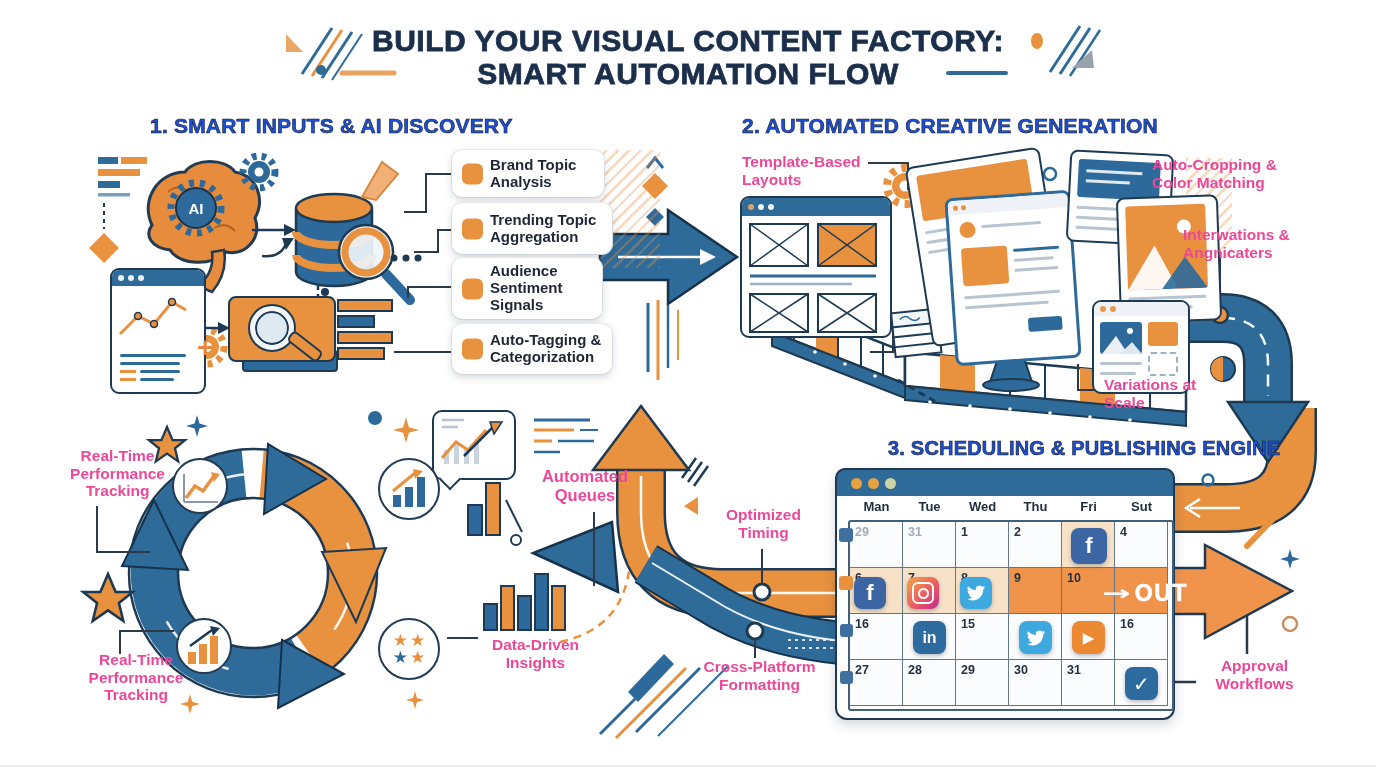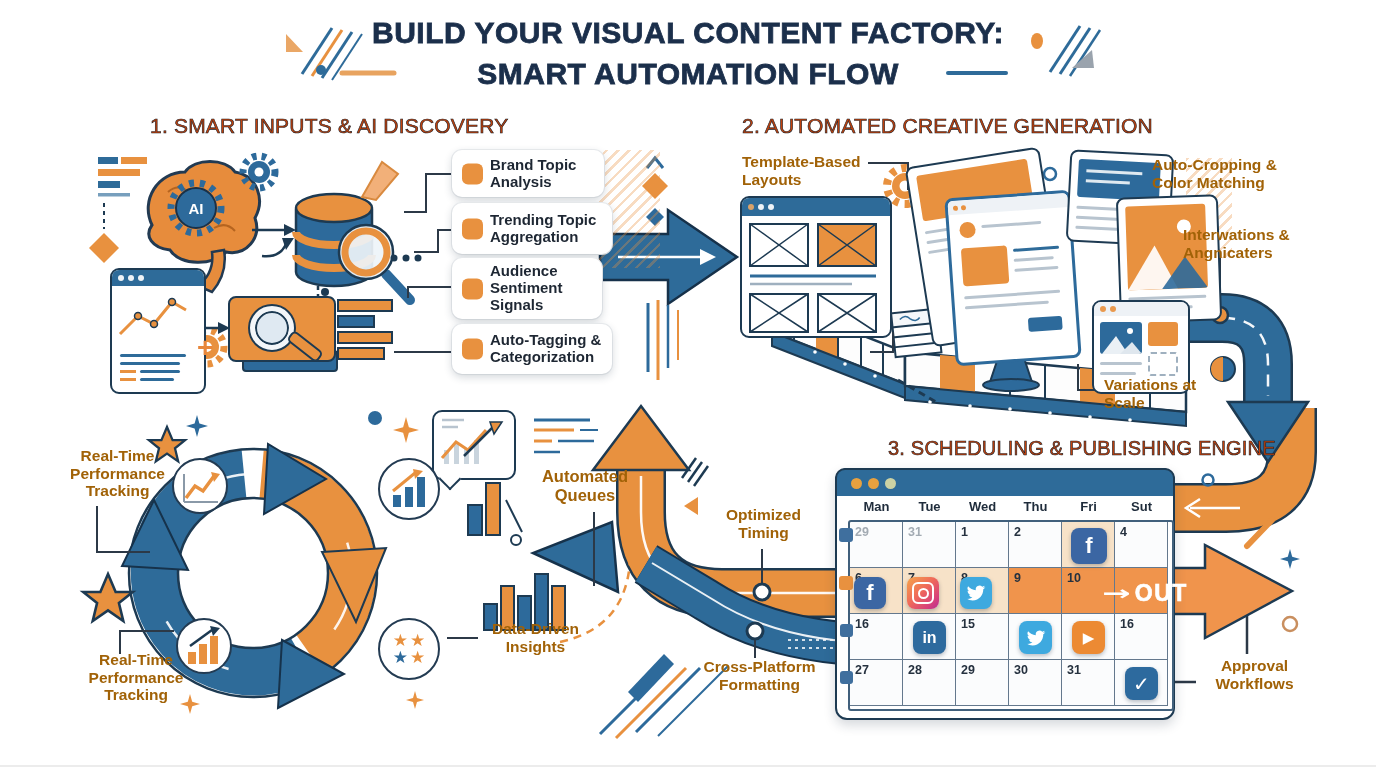--- a/index.html
+++ b/index.html
@@ -3,23 +3,23 @@
 <meta charset="utf-8">
 <style>
   html,body{margin:0;padding:0;background:#fff}
   .canvas{position:relative;width:1376px;height:768px;background:#ffffff;overflow:hidden;
           font-family:"Liberation Sans",sans-serif;}
   .abs{position:absolute}
   svg.deco{position:absolute;left:0;top:0;z-index:1}
   .z2{z-index:2}.z4{z-index:4}
   .title{position:absolute;width:1376px;text-align:center;font-weight:700;color:#1b2f4b;
          font-size:30px;letter-spacing:.5px;-webkit-text-stroke:.8px #1b2f4b;z-index:5}
-  .hdr{position:absolute;font-weight:400;color:#c2410c;font-size:21px;letter-spacing:.2px;
+  .hdr{position:absolute;font-weight:700;color:#1d4ed8;font-size:21px;letter-spacing:.2px;
        -webkit-text-stroke:.6px #171c23;z-index:5;white-space:nowrap}
-  .lbl{position:absolute;font-weight:700;color:#a16207;line-height:1.13;font-size:15.5px;z-index:5}
+  .lbl{position:absolute;font-weight:700;color:#ec4899;line-height:1.13;font-size:15.5px;z-index:5}
   .ctr{text-align:center}
   .card{position:absolute;background:#fff;border-radius:10px;z-index:2;
         box-shadow:0 3px 8px rgba(30,50,70,.20),0 0 0 1px #eef0f2;
         display:flex;align-items:center;padding:6px 8px 6px 38px;font-weight:700;color:#1e2733;
         font-size:15px;line-height:1.12;box-sizing:border-box}
   .card .blt{position:absolute;left:10px;top:50%;transform:translateY(-50%);
              width:21px;height:21px;border-radius:6px;background:#e8913f}
   .hatch{position:absolute;z-index:1;
     background:repeating-linear-gradient(135deg,rgba(233,145,63,.32) 0 2.5px,transparent 2.5px 8px)}
   .win{position:absolute;background:#fff;border:2.5px solid #1d3a52;border-radius:9px;overflow:hidden;z-index:2}
@@ -360,21 +360,21 @@
   <g>
     <polygon points="698,497 698,515 684,506" fill="#e8913f"></polygon>
     <polygon points="1212,596 1244,588 1230,622" fill="#e8913f" stroke="#1d3a52" stroke-width="2"></polygon>
   </g>
   <g>
     <circle cx="1223" cy="369" r="12" fill="#2d6a9b" stroke="#1d3a52" stroke-width="2"></circle>
     <path d="M1223,357 A12 12 0 0 0 1223,381 Z" fill="#e8913f"></path>
   </g>
 </svg>
 
-<div class="title" style="top:16px">BUILD YOUR VISUAL CONTENT FACTORY:</div>
+<div class="title" style="top:24px">BUILD YOUR VISUAL CONTENT FACTORY:</div>
 <div class="title" style="top:57px">SMART AUTOMATION FLOW</div>
 
 <div class="hdr" style="left:150px;top:114px">1. SMART INPUTS &amp; AI DISCOVERY</div>
 <div class="hdr" style="left:742px;top:114px">2. AUTOMATED CREATIVE GENERATION</div>
 <div class="hdr" style="left:888px;top:437px;font-size:20px">3. SCHEDULING &amp; PUBLISHING ENGINE</div>
 
 <div class="hatch" style="left:594px;top:150px;width:66px;height:118px"></div>
 
 <div class="win" style="left:110px;top:268px;width:92px;height:122px">
   <div class="winbar">
@@ -694,16 +694,16 @@
 <div class="lbl" style="left:1183px;top:226px;width:140px">Interwations &amp; Angnicaters</div>
 <div class="lbl" style="left:1104px;top:376px;width:100px">Variations at Scale</div>
 
 <div class="lbl ctr" style="left:515px;top:467px;width:140px;font-size:16.5px">Automated Queues</div>
 <div class="lbl ctr" style="left:706px;top:506px;width:115px">Optimized Timing</div>
 <div class="lbl ctr" style="left:682px;top:658px;width:155px">Cross-Platform Formatting</div>
 <div class="lbl ctr" style="left:1197px;top:657px;width:115px">Approval Workflows</div>
 
 <div class="lbl ctr" style="left:50px;top:447px;width:135px">Real-Time Performance Tracking</div>
 <div class="lbl ctr" style="left:66px;top:651px;width:140px">Real-Time Performance Tracking</div>
-<div class="lbl ctr" style="left:468px;top:620px;width:135px">Data-Driven Insights</div>
+<div class="lbl ctr" style="left:468px;top:636px;width:135px">Data-Driven Insights</div>
 
 <div class="bedge"></div>
 </div>
 
 </body></html>

